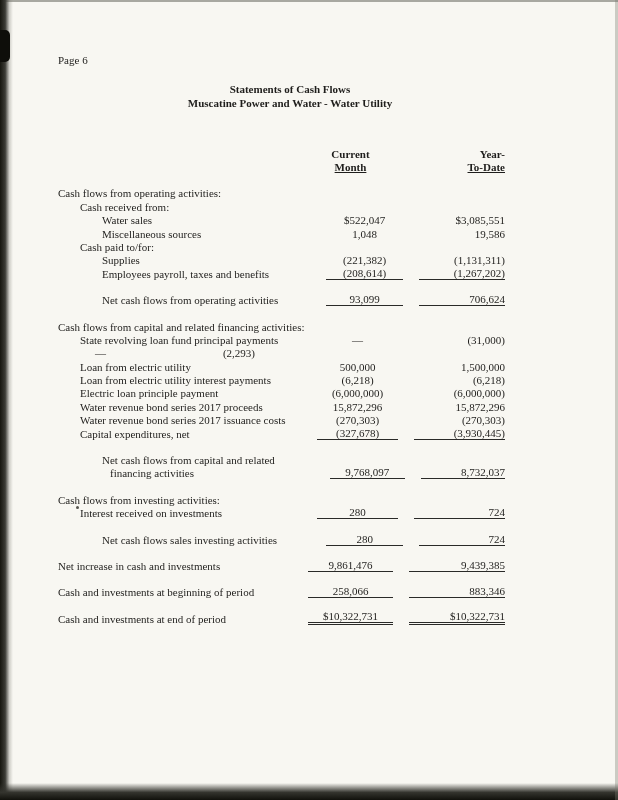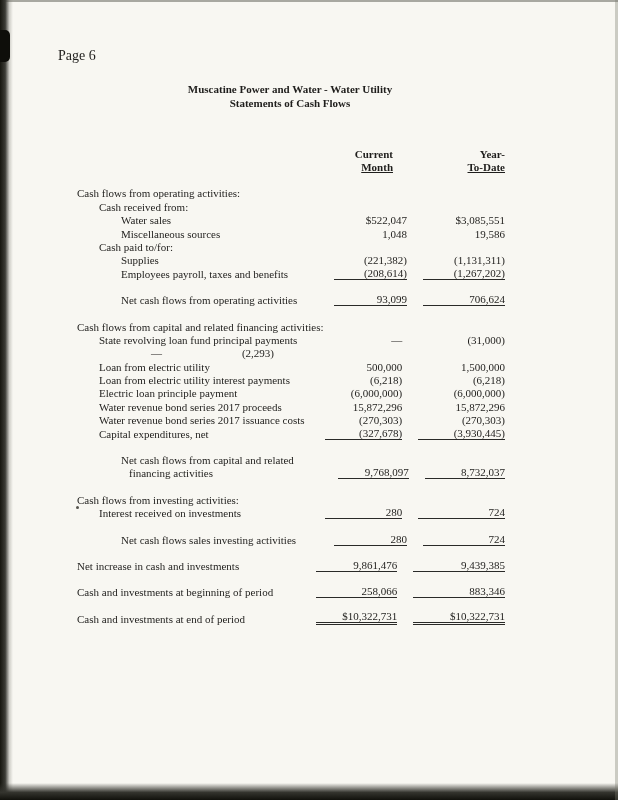--- a/index.html
+++ b/index.html
@@ -19,53 +19,53 @@
   
   .edge-left{position:absolute;left:0;top:0;bottom:0;width:13px;
     background:linear-gradient(to right,#16160f 0%,#3c3c36 40%,rgba(110,110,100,0.30) 72%,rgba(0,0,0,0) 100%);}
   .edge-bottom{position:absolute;left:0;right:0;bottom:0;height:17px;
     background:linear-gradient(to top,#11110c 0%,#34342e 45%,rgba(0,0,0,0) 100%);}
   .edge-top{position:absolute;left:0;right:0;top:0;height:2px;background:rgba(70,70,62,0.45);}
   .edge-right{position:absolute;right:0;top:0;bottom:0;width:3px;background:rgba(120,120,110,0.35);}
   .corner-blob{position:absolute;left:0;top:30px;width:10px;height:32px;background:#0e0e0a;border-radius:0 5px 5px 0;}
   .speck{position:absolute;left:76px;top:506px;width:3px;height:3px;background:#55544e;border-radius:50%;}
 
-  .page-num{position:absolute;left:58px;top:48px;font-size:14px;}
+  .page-num{position:absolute;left:58px;top:54px;font-size:11px;}
   .titles{position:absolute;left:0;top:82px;width:580px;text-align:center;
     font-weight:bold;font-size:11px;line-height:14px;}
 
   .tbl{position:absolute;left:58px;top:148px;width:447px;font-size:11px;}
   .colheads{display:flex;align-items:flex-end;margin-bottom:12px;}
   .colhead{font-weight:bold;text-align:center;line-height:13px;}
   .colhead .u{display:block;text-decoration:underline;}
   .colhead .t{display:block;}
 
-  .row{display:flex;align-items:flex-end;height:13.4px;white-space:nowrap;margin-left:19px;}
+  .row{display:flex;align-items:flex-end;height:13.4px;white-space:nowrap;}
   .spacer{height:13px;}
   .lbl{width:250px;overflow:visible;}
   .ind0{padding-left:0;}
   .ind1{padding-left:22px;}
   .ind2{padding-left:44px;}
   .ind3{padding-left:52px;}
   .amt{text-align:right;}
-  .amt.cur{width:85px;}
+  .amt.cur{width:85px;text-align:center;}
   .amt.ytd{width:96px;margin-left:16px;}
   .rule-single{border-bottom:1px solid var(--line);}
   .rule-double{border-bottom:3px double var(--line);}
 </style>
 </head>
 <body>
 
 <div class="page">
 
   <div class="page-num">Page 6</div>
 
   <div class="titles">
+    <div>Statements of Cash Flows</div>
     <div>Muscatine Power and Water - Water Utility</div>
-    <div>Statements of Cash Flows</div>
   </div>
 
   <div class="tbl">
     <div class="colheads">
       <div class="lbl"></div>
       <div class="amt cur colhead">
         <span class="t">Current</span>
         <span class="u">Month</span>
       </div>
       <div class="amt ytd colhead">

